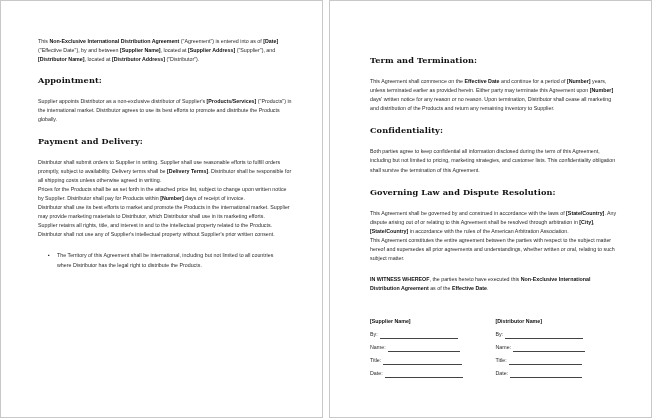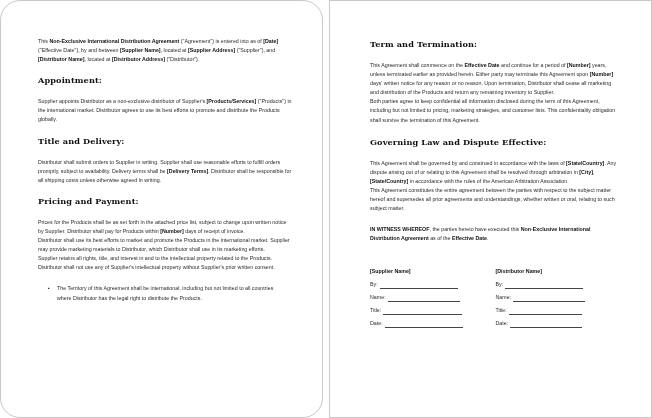--- a/index.html
+++ b/index.html
@@ -4,36 +4,36 @@
 <style>
   html, body { margin: 0; padding: 0; }
   body {
     width: 652px; height: 418px; background: #ffffff; position: relative; overflow: hidden;
     font-family: "Liberation Sans", sans-serif; color: #1a1a1a;
   }
   .page {
     position: absolute; top: 0; background: #fff;
     border: 1px solid #c8c8c8; box-sizing: border-box;
   }
-  .page.left { left: 0; width: 323px; height: 418px; border-top: 1px solid #c8c8c8; border-radius: 20px; }
+  .page.left { left: 0; width: 323px; height: 418px; border-top: 1px solid #c8c8c8; }
   .page.right { left: 329px; width: 323px; height: 418px; }
   .content { position: absolute; left: 37px; right: 30px; }
   .left .content { top: 36px; }
   .right .content { top: 38px; left: 40px; }
   p {
     margin: 0; font-size: 5.3px; line-height: 9.1px; color: #2a2a2a;
   }
   p b, .bold { font-weight: bold; color: #111; }
   h2 {
     font-family: "DejaVu Serif", serif; font-weight: bold; font-size: 8.2px;
     margin: 0; color: #111; letter-spacing: 0.1px;
   }
   .left h2 { margin-top: 11px; margin-bottom: 12px; }
   .right h2 { margin-bottom: 12px; }
-  .right h2.first { margin-top: 0; }
+  .right h2.first { margin-top: 16px; }
   .right h2.more { margin-top: 12px; }
   .bullet { display: flex; margin-top: 12px; margin-left: 10px; }
   .bullet .dot { width: 9px; font-size: 5px; line-height: 9.1px; }
   .bullet p { flex: 1; padding-right: 8px; }
   .witness { margin-top: 12px; }
   .sigs { display: flex; margin-top: 24px; }
   .sig-col { width: 150px; }
   .sig-col .head { font-size: 5.3px; font-weight: bold; color: #111; line-height: 9px; margin-bottom: 4px; }
   .sig-line { font-size: 5.3px; color: #2a2a2a; line-height: 9px; margin-bottom: 4px; display: flex; align-items: flex-end; }
   .sig-line .rule { display: inline-block; border-bottom: 0.8px solid #444; height: 6px; margin-left: 2px; }
@@ -41,45 +41,45 @@
 </head>
 <body>
 
 <div class="page left">
   <div class="content">
     <p><span>This </span><b>Non-Exclusive International Distribution Agreement</b><span> ("Agreement") is entered into as of </span><b>[Date]</b><span> ("Effective Date"), by and between </span><b>[Supplier Name]</b><span>, located at </span><b>[Supplier Address]</b><span> ("Supplier"), and </span><b>[Distributor Name]</b><span>, located at </span><b>[Distributor Address]</b><span> ("Distributor").</span></p>
 
     <h2>Appointment:</h2>
     <p><span>Supplier appoints Distributor as a non-exclusive distributor of Supplier's </span><b>[Products/Services]</b><span> ("Products") in the international market. Distributor agrees to use its best efforts to promote and distribute the Products globally.</span></p>
 
-    <h2>Title and Delivery:</h2>
+    <h2>Payment and Delivery:</h2>
     <p><span>Distributor shall submit orders to Supplier in writing. Supplier shall use reasonable efforts to fulfill orders promptly, subject to availability. Delivery terms shall be </span><b>[Delivery Terms]</b><span>. Distributor shall be responsible for all shipping costs unless otherwise agreed in writing.</span></p>
 
-    <h2>Pricing and Payment:</h2>
     <p><span>Prices for the Products shall be as set forth in the attached price list, subject to change upon written notice by Supplier. Distributor shall pay for Products within </span><b>[Number]</b><span> days of receipt of invoice.</span></p>
 
     <p>Distributor shall use its best efforts to market and promote the Products in the international market. Supplier may provide marketing materials to Distributor, which Distributor shall use in its marketing efforts.</p>
 
     <p>Supplier retains all rights, title, and interest in and to the intellectual property related to the Products. Distributor shall not use any of Supplier's intellectual property without Supplier's prior written consent.</p>
 
     <div class="bullet">
       <span class="dot">▪</span>
       <p>The Territory of this Agreement shall be international, including but not limited to all countries where Distributor has the legal right to distribute the Products.</p>
     </div>
   </div>
 </div>
 
 <div class="page right">
   <div class="content">
     <h2 class="first">Term and Termination:</h2>
     <p><span>This Agreement shall commence on the </span><b>Effective Date</b><span> and continue for a period of </span><b>[Number]</b><span> years, unless terminated earlier as provided herein. Either party may terminate this Agreement upon </span><b>[Number]</b><span> days' written notice for any reason or no reason. Upon termination, Distributor shall cease all marketing and distribution of the Products and return any remaining inventory to Supplier.</span></p>
 
+    <h2 class="more">Confidentiality:</h2>
     <p>Both parties agree to keep confidential all information disclosed during the term of this Agreement, including but not limited to pricing, marketing strategies, and customer lists. This confidentiality obligation shall survive the termination of this Agreement.</p>
 
-    <h2 class="more">Governing Law and Dispute Effective:</h2>
+    <h2 class="more">Governing Law and Dispute Resolution:</h2>
     <p><span>This Agreement shall be governed by and construed in accordance with the laws of </span><b>[State/Country]</b><span>. Any dispute arising out of or relating to this Agreement shall be resolved through arbitration in </span><b>[City]</b><span>, </span><b>[State/Country]</b><span> in accordance with the rules of the American Arbitration Association.</span></p>
 
     <p>This Agreement constitutes the entire agreement between the parties with respect to the subject matter hereof and supersedes all prior agreements and understandings, whether written or oral, relating to such subject matter.</p>
 
     <p class="witness"><b>IN WITNESS WHEREOF</b><span>, the parties hereto have executed this </span><b>Non-Exclusive International Distribution Agreement</b><span> as of the </span><b>Effective Date</b><span>.</span></p>
 
     <div class="sigs">
       <div class="sig-col">
         <div class="head">[Supplier Name]</div>
         <div class="sig-line">

